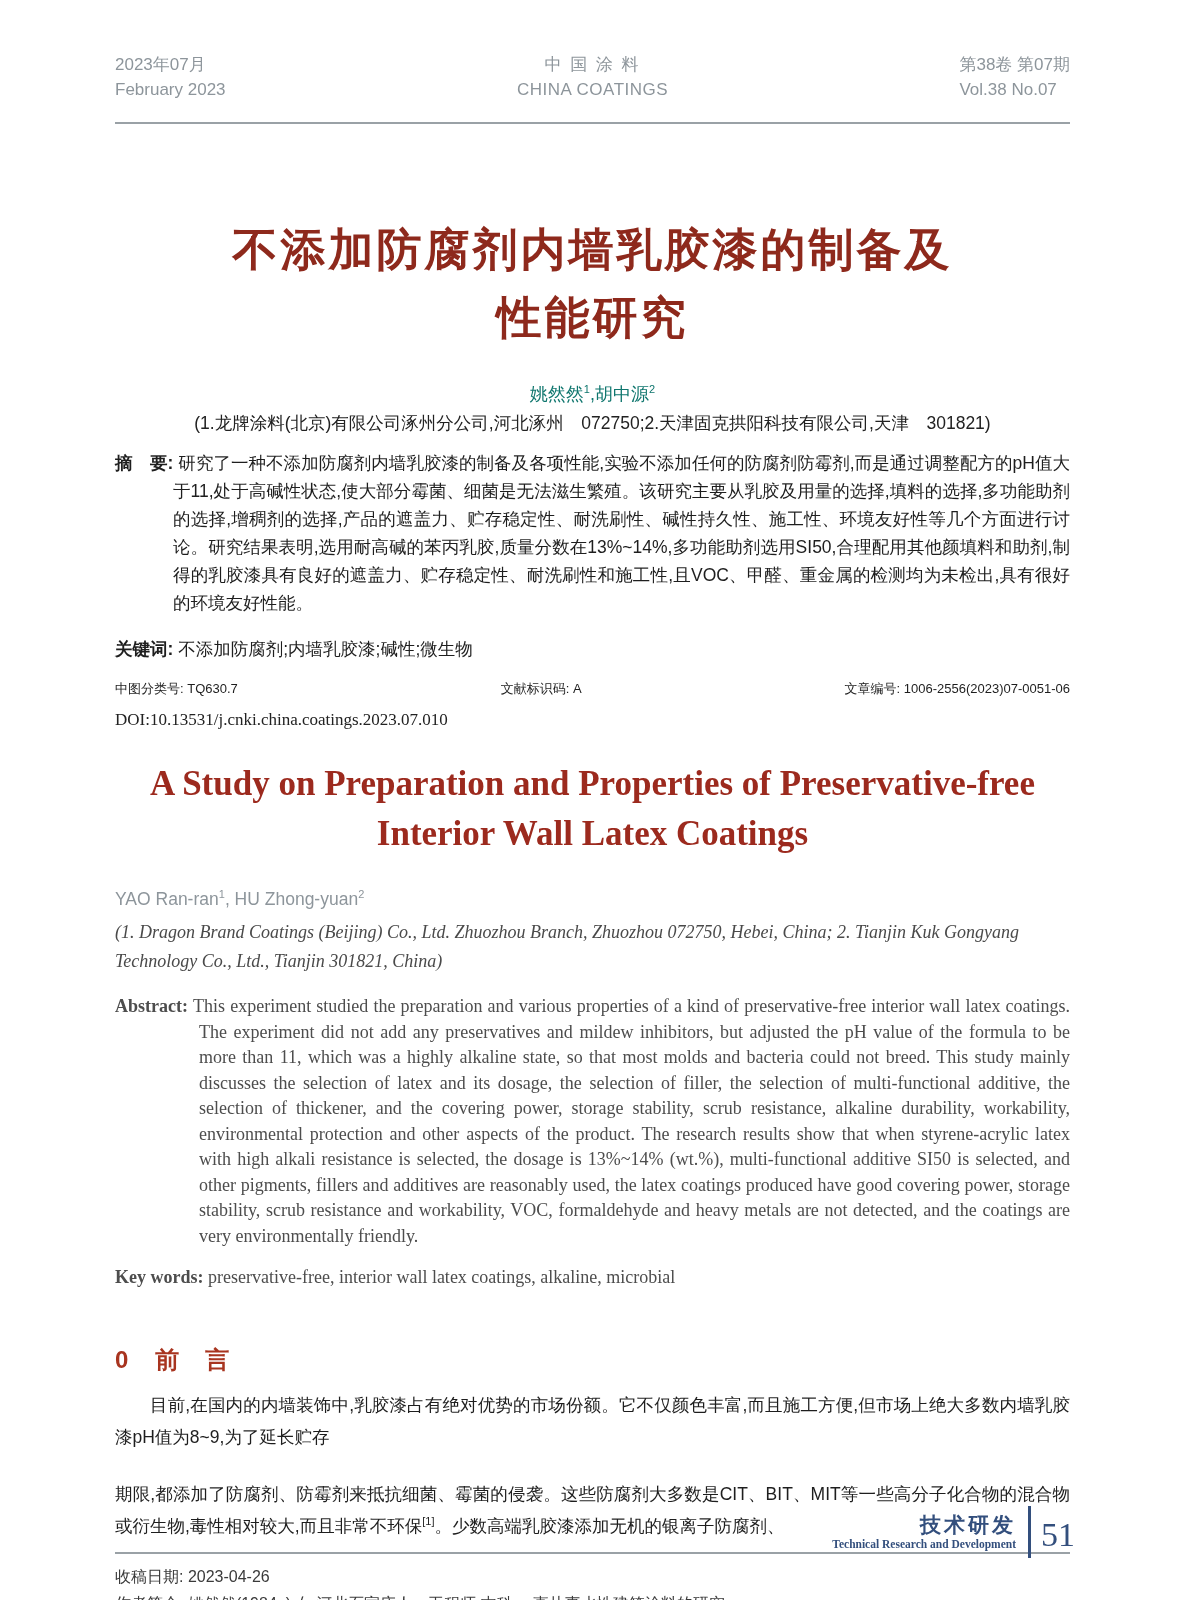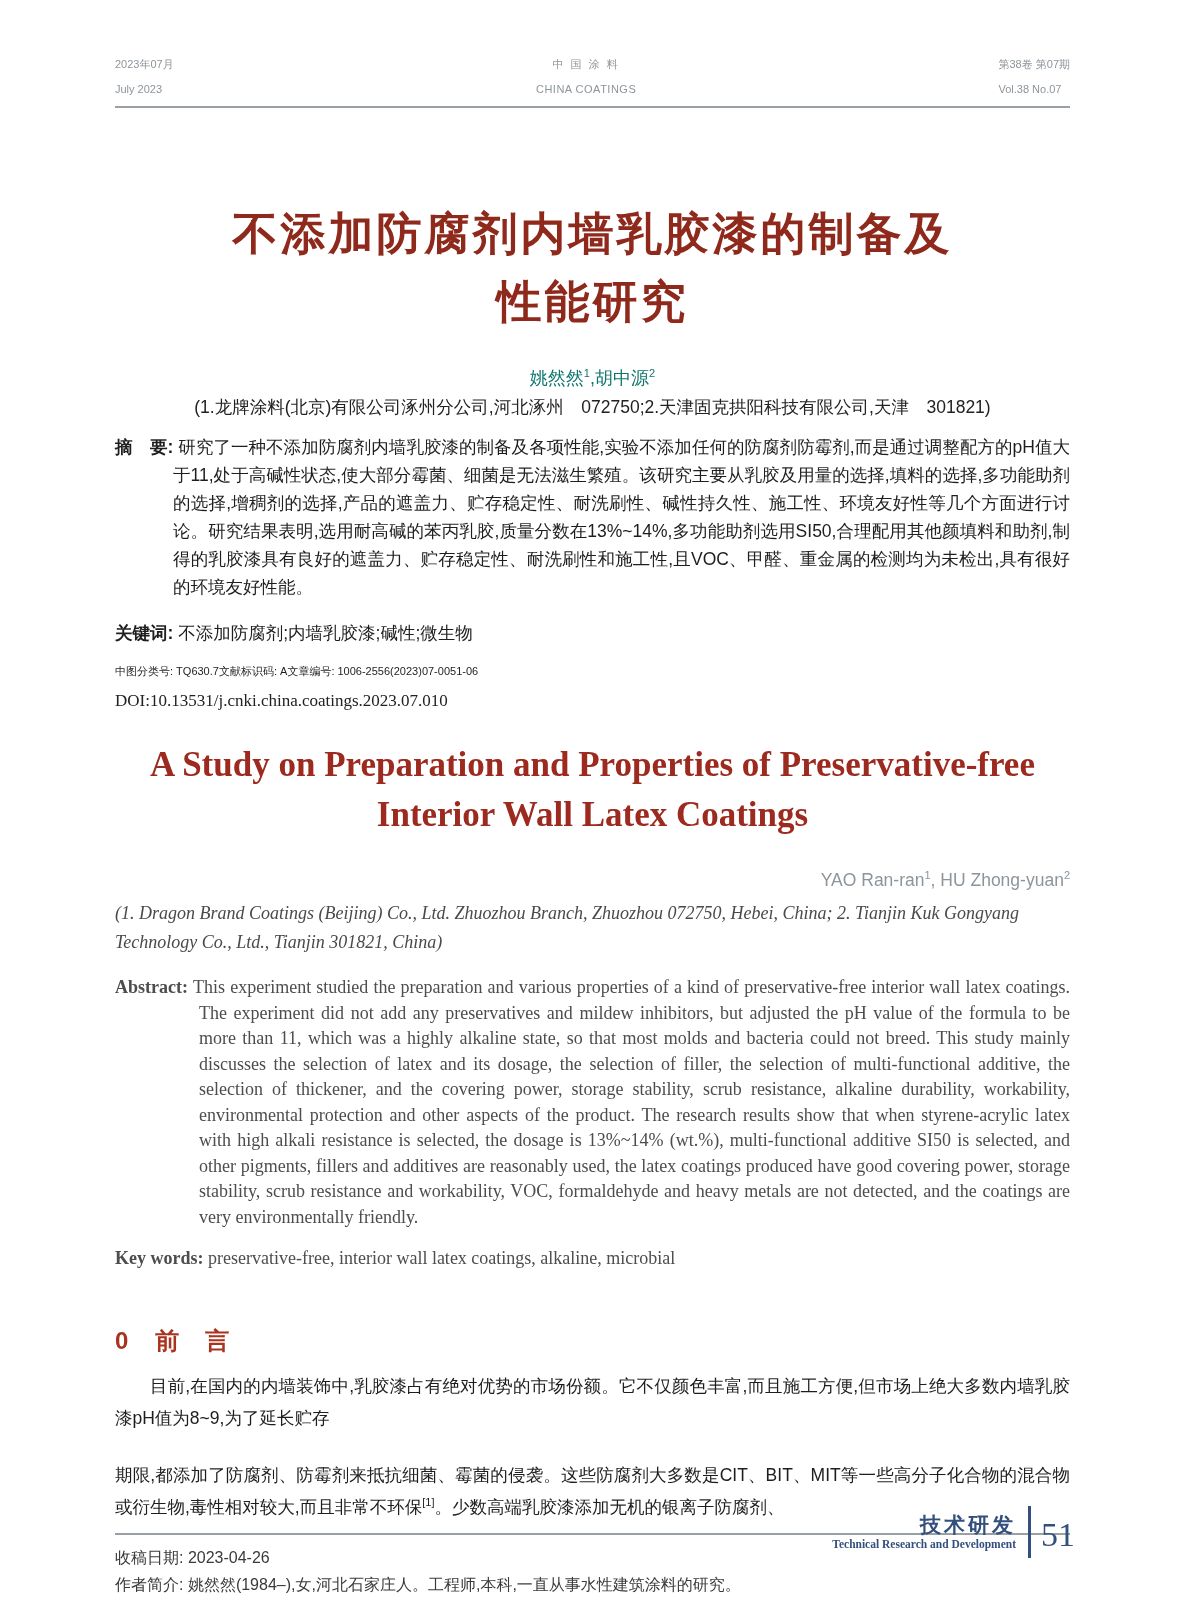--- a/index.html
+++ b/index.html
@@ -6,24 +6,24 @@
   body{
     width:1187px;height:1600px;background:#ffffff;position:relative;overflow:hidden;
     font-family:"Liberation Sans",sans-serif;color:#1e1e1e;
     -webkit-font-smoothing:antialiased;
   }
   .content{padding:0 117px 0 115px;}
 
   
   .journal-header{
     display:flex;justify-content:space-between;align-items:flex-end;
-    padding-top:52px;padding-bottom:4px;
+    padding-top:52px;padding-bottom:20px;
     border-bottom:2px solid var(--rule-gray,#9aa1a6);
     color:var(--header-gray,#8d959b);
-    font-size:11px;line-height:25px;
+    font-size:17px;line-height:25px;
   }
   .journal-header .col{white-space:nowrap;}
   .journal-header .col.center{text-align:center;letter-spacing:2px;}
   .journal-header .col.center .en{letter-spacing:0.5px;}
   .journal-header .col.right{text-align:left;}
 
   
   .title-cn{
     margin-top:92px;text-align:center;
     color:var(--title-red,#8e291c);
@@ -34,36 +34,36 @@
   .affiliation-cn{margin-top:5px;text-align:center;font-size:17.5px;color:#222;}
 
   
   .abstract-cn{
     margin-top:14px;font-size:17.5px;line-height:28px;color:#1e1e1e;
     text-align:justify;padding-left:58px;text-indent:-58px;
   }
   .label-b{font-weight:bold;white-space:pre;}
   .keywords-cn{margin-top:6px;font-size:17.5px;line-height:28px;}
   .class-row{
-    display:flex;margin-top:14px;
-    font-size:11px;color:#1e1e1e;
+    display:flex;justify-content:space-between;margin-top:14px;
+    font-size:13px;color:#1e1e1e;
   }
   .doi-line{
     margin-top:12px;font-family:Liberation Serif, serif;font-size:17px;color:#222;
   }
 
   
   .title-en{
     text-align:center;
     font-family:"Liberation Serif",serif;font-weight:bold;
     color:var(--title-red-en,#9c2a1e);
     font-size:35px;line-height:50px;
   }
   .authors-en{
-    text-align:right;font-size:17.5px;
+    text-align:left;font-size:17.5px;
     color:var(--header-gray,#8d959b);
   }
   .affiliation-en{
     margin-top:8px;
     font-family:Liberation Serif, serif;font-style:italic;
     font-size:18px;line-height:29px;color:#4a4a4a;
   }
   .abstract-en{
     margin-top:18px;font-family:"Liberation Serif",serif;
     font-size:18px;line-height:25.5px;color:#4d4d4d;
@@ -106,21 +106,21 @@
   .footer-page{font-family:"Liberation Serif",serif;font-size:34px;transform:translateY(3px);}
 </style>
 </head>
 <body>
 
 <div class="content">
 
   <div class="journal-header">
     <div class="col left">
       <div>2023年07月</div>
-      <div>July 2023</div>
+      <div>February 2023</div>
     </div>
     <div class="col center">
       <div>中 国 涂 料</div>
       <div class="en">CHINA COATINGS</div>
     </div>
     <div class="col right">
       <div>第38卷 第07期</div>
       <div>Vol.38 No.07</div>
     </div>
   </div>

